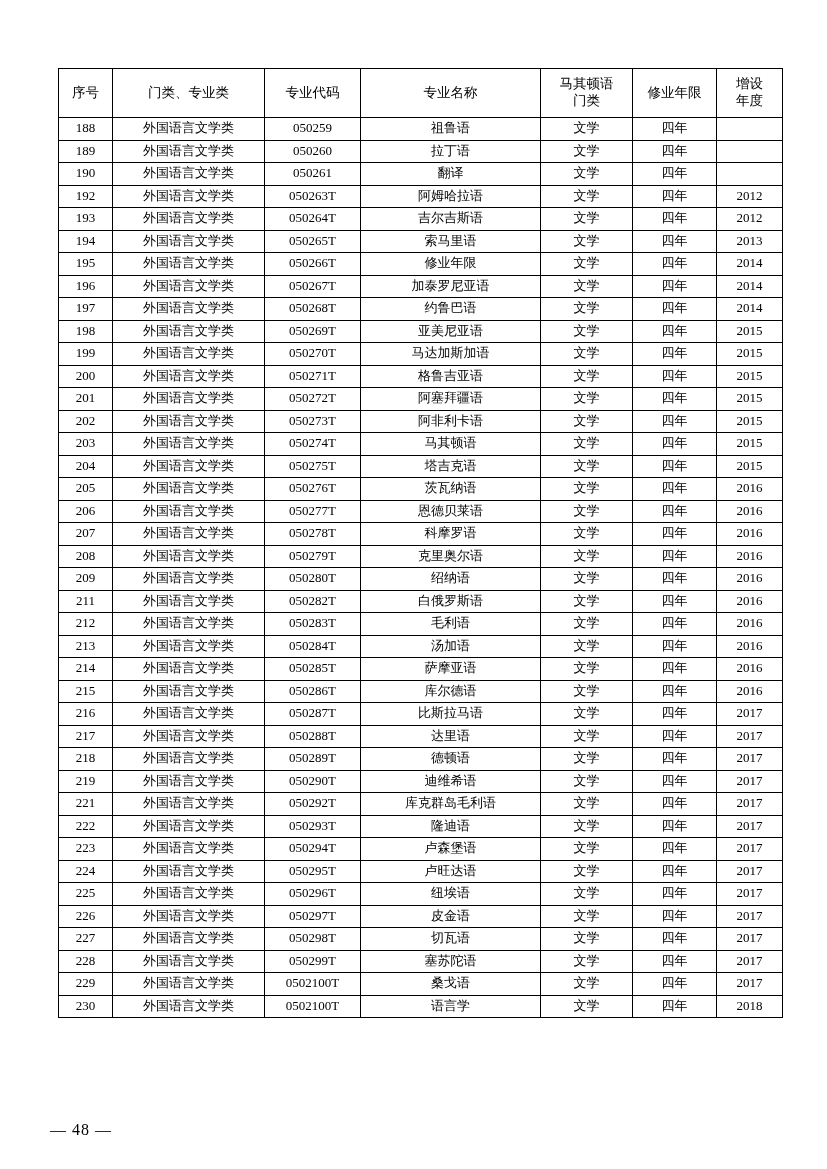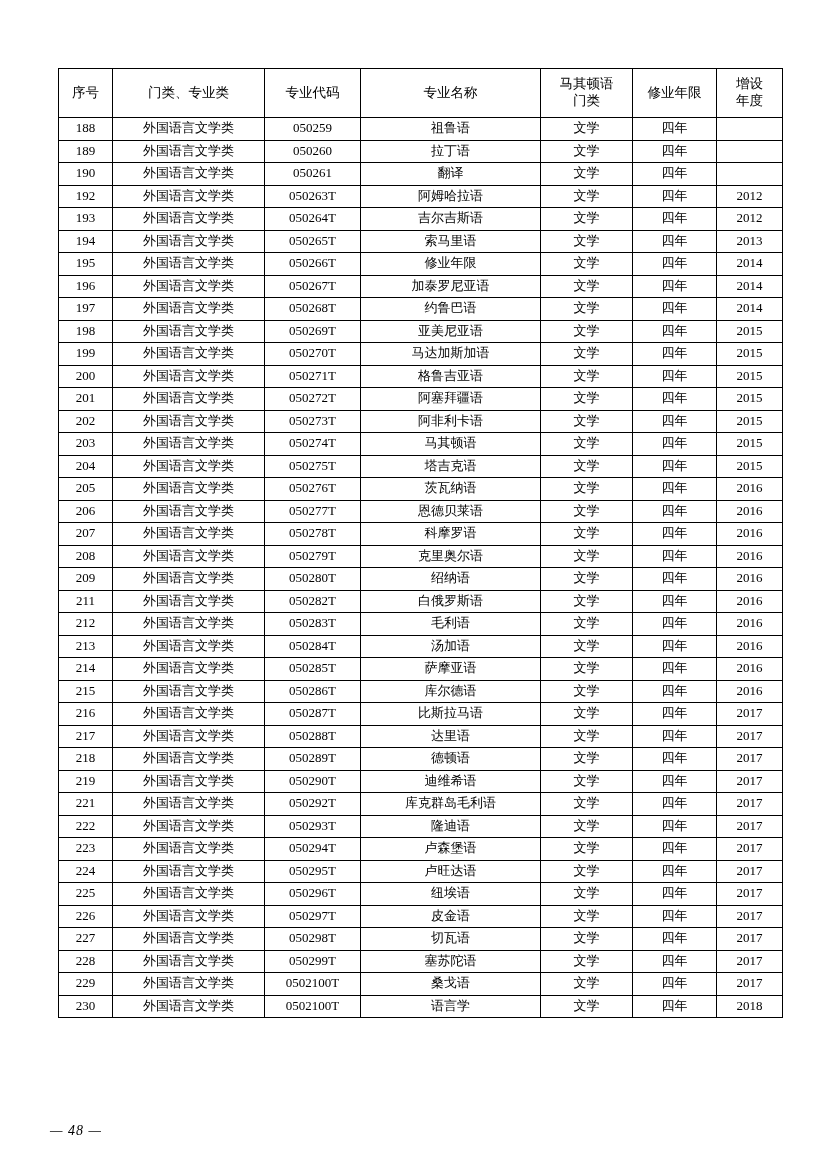--- a/index.html
+++ b/index.html
@@ -65,23 +65,22 @@
     display: block;
     line-height: 1.25;
   }
   .footer {
     position: absolute;
     left: 0;
     right: 6px;
     bottom: 30px;
     text-align: left;
     padding-left: 50px;
-    font-size: 14px;
+    font-size: 16px;
     letter-spacing: 1px;
-    font-style: italic;
   }
 </style>
 </head>
 <body>
 
 <div class="page">
 
   <table class="catalog">
     <colgroup>
       <col class="col-seq">

